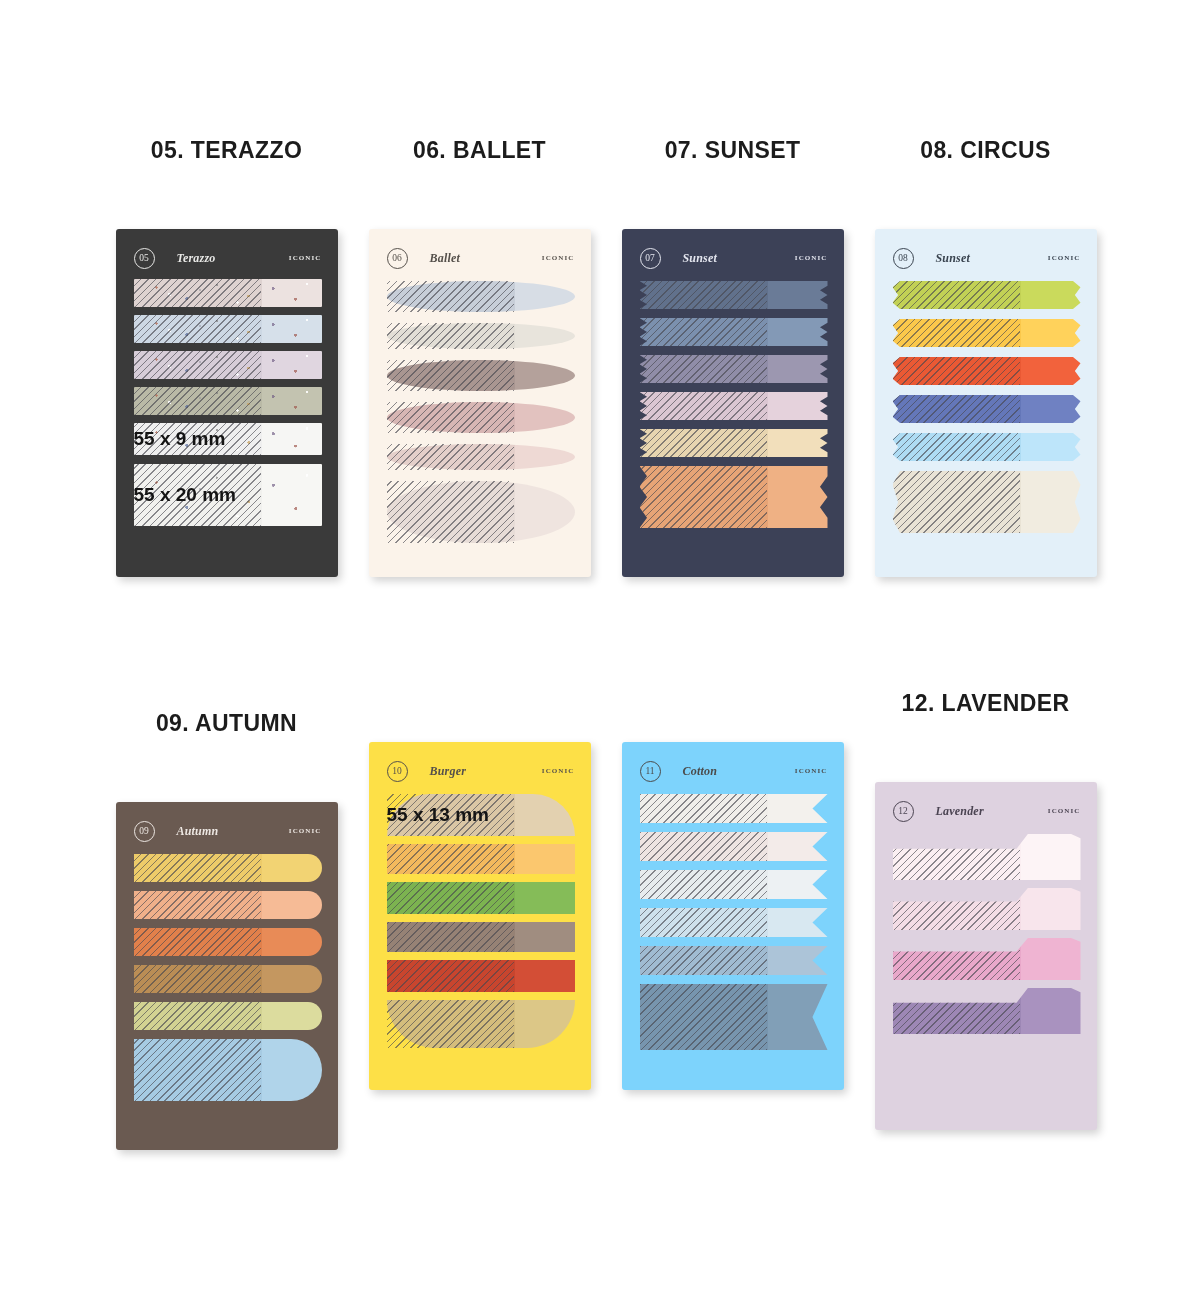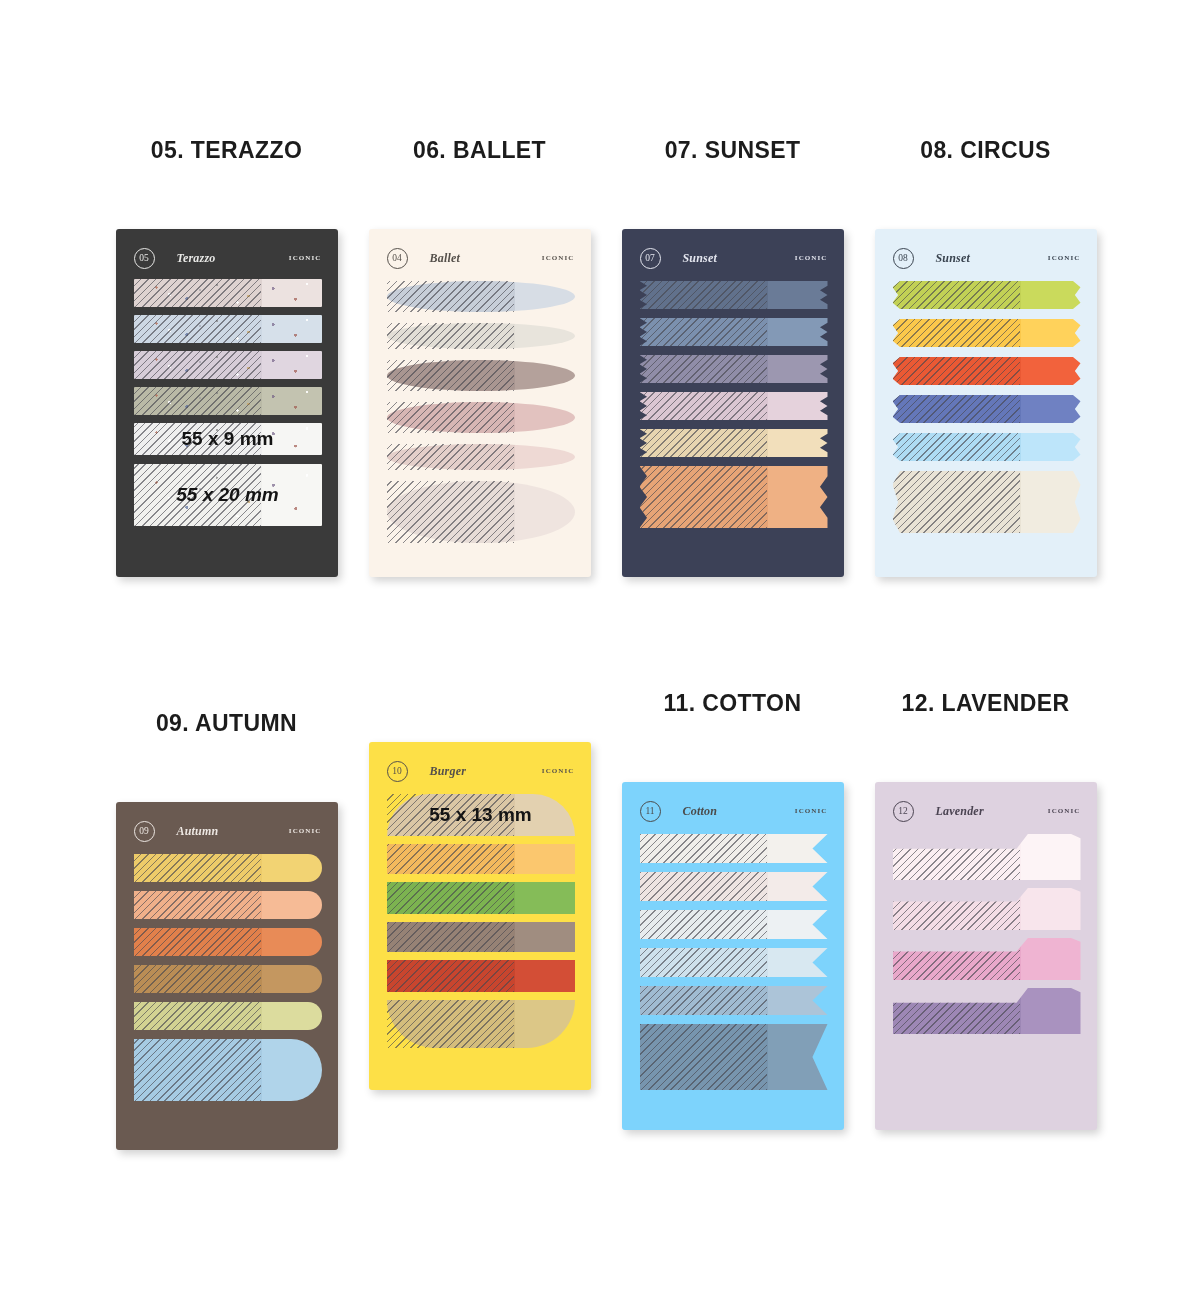--- a/index.html
+++ b/index.html
@@ -85,21 +85,20 @@
     background-image: repeating-linear-gradient(
       -45deg,
       rgba(70,70,78,0.62) 0px, rgba(70,70,78,0.62) 1.1px,
       transparent 1.1px, transparent 5.2px);
     pointer-events: none;
   }
 
   .dim {
     position:absolute; left:0; right:0; top:50%;
     transform: translateY(-50%);
-    text-align:center;
     font-family: "Liberation Sans", sans-serif;
     font-weight: 700;
     color: #141414;
     z-index: 5;
     line-height: 1.06;
     white-space: pre-line;
   }
 
   
   .terazzo .strips { top: 50px; }
@@ -223,33 +222,33 @@
             </div>
             <div class="strip  " style="height: 28px; margin-bottom: 8px; background: linear-gradient(to right, rgb(185, 185, 166) 0%, rgb(185, 185, 166) 68%, rgb(195, 195, 176) 68%, rgb(195, 195, 176) 100%);">
               <div class="speck"></div>
               <div class="hatch"></div>
             </div>
             <div class="strip  " style="height: 32px; margin-bottom: 9px; background: linear-gradient(to right, rgb(239, 239, 239) 0%, rgb(239, 239, 239) 68%, rgb(246, 246, 244) 68%, rgb(246, 246, 244) 100%);">
               <div class="speck"></div>
               <div class="hatch"></div>
               <div class="dim" style="font-size: 19px;">55 x 9 mm</div>
             </div>
-            <div class="strip  " style="height: 62px; margin-bottom: 0px; background: linear-gradient(to right, rgb(241, 241, 238) 0%, rgb(241, 241, 238) 68%, rgb(247, 247, 244) 68%, rgb(247, 247, 244) 100%); font-style: italic;">
+            <div class="strip  " style="height: 62px; margin-bottom: 0px; background: linear-gradient(to right, rgb(241, 241, 238) 0%, rgb(241, 241, 238) 68%, rgb(247, 247, 244) 68%, rgb(247, 247, 244) 100%);">
               <div class="speck"></div>
               <div class="hatch"></div>
               <div class="dim" style="font-size: 19px;">55 x 20 mm</div>
             </div>
           </div>
         </div>
       </div>
       <div class="cell c1">
         <div class="cat-title" style="color: rgb(28, 28, 28);">06. BALLET</div>
         <div class="card ballet" style="background: rgb(251, 243, 234);">
           <div class="card-head" style="color: rgb(85, 80, 75);">
-            <div class="badge">04</div>
+            <div class="badge">06</div>
             <div class="card-name">Ballet</div>
             <div class="brand">ICONIC</div>
           </div>
           <div class="strips">
             <div class="strip  " style="height: 31px; margin-bottom: 11px; background: linear-gradient(to right, rgb(199, 206, 216) 0%, rgb(199, 206, 216) 68%, rgb(215, 221, 229) 68%, rgb(215, 221, 229) 100%);">
               <div class="hatch"></div>
             </div>
             <div class="strip  " style="height: 26px; margin-bottom: 11px; background: linear-gradient(to right, rgb(226, 222, 214) 0%, rgb(226, 222, 214) 68%, rgb(232, 228, 220) 68%, rgb(232, 228, 220) 100%);">
               <div class="hatch"></div>
             </div>
@@ -384,21 +383,20 @@
             <div class="strip scallop " style="height: 32px; margin-bottom: 8px; background: linear-gradient(to right, rgb(200, 69, 46) 0%, rgb(200, 69, 46) 68%, rgb(211, 78, 54) 68%, rgb(211, 78, 54) 100%);">
               <div class="hatch"></div>
             </div>
             <div class="strip bun-bot " style="height: 48px; margin-bottom: 0px; background: linear-gradient(to right, rgb(212, 189, 124) 0%, rgb(212, 189, 124) 68%, rgb(220, 199, 135) 68%, rgb(220, 199, 135) 100%);">
               <div class="hatch"></div>
             </div>
           </div>
         </div>
       </div>
       <div class="cell c2">
-        <div class="cat-title" style="color: rgb(28, 28, 28);">11. COTTON</div>
         <div class="card cotton" style="background: #7dd3fc;">
           <div class="card-head" style="color: rgb(75, 75, 75);">
             <div class="badge">11</div>
             <div class="card-name">Cotton</div>
             <div class="brand">ICONIC</div>
           </div>
           <div class="strips">
             <div class="strip  " style="height: 29px; margin-bottom: 9px; background: linear-gradient(to right, rgb(240, 238, 234) 0%, rgb(240, 238, 234) 68%, rgb(243, 241, 237) 68%, rgb(243, 241, 237) 100%);">
               <div class="hatch"></div>
             </div>

